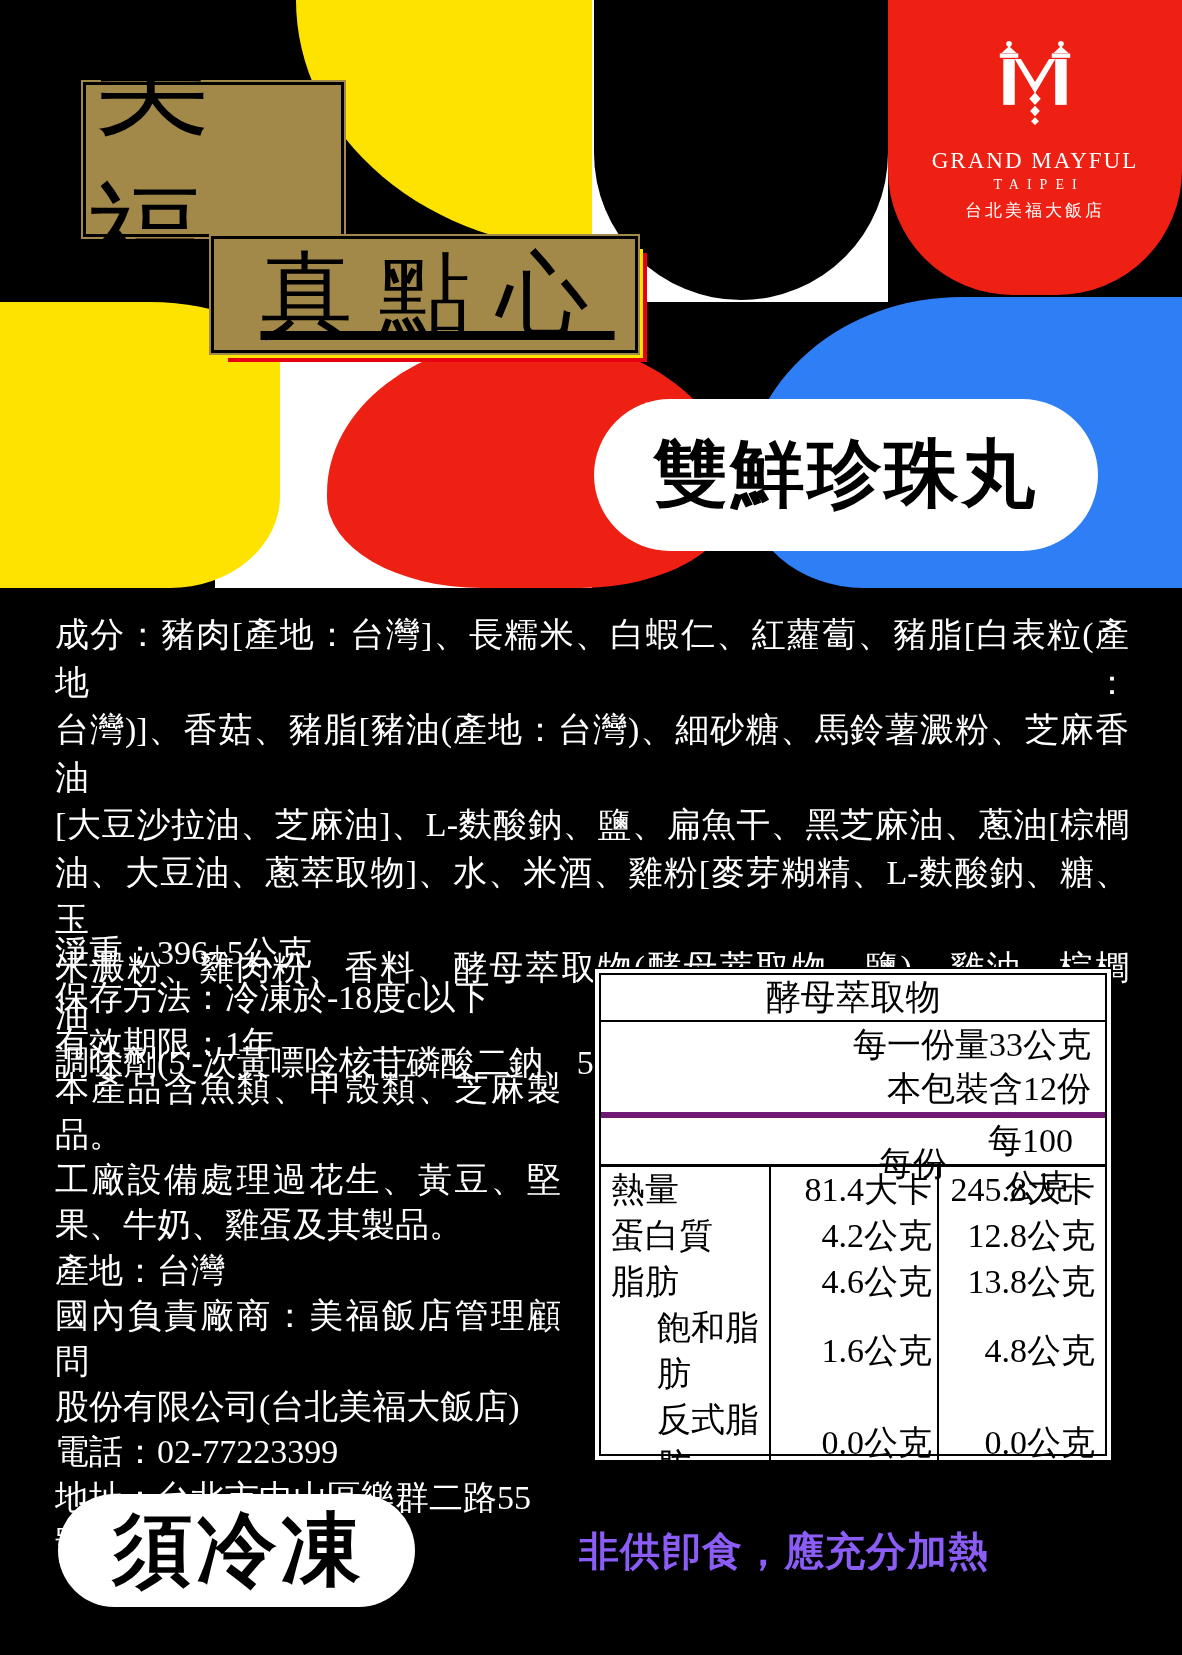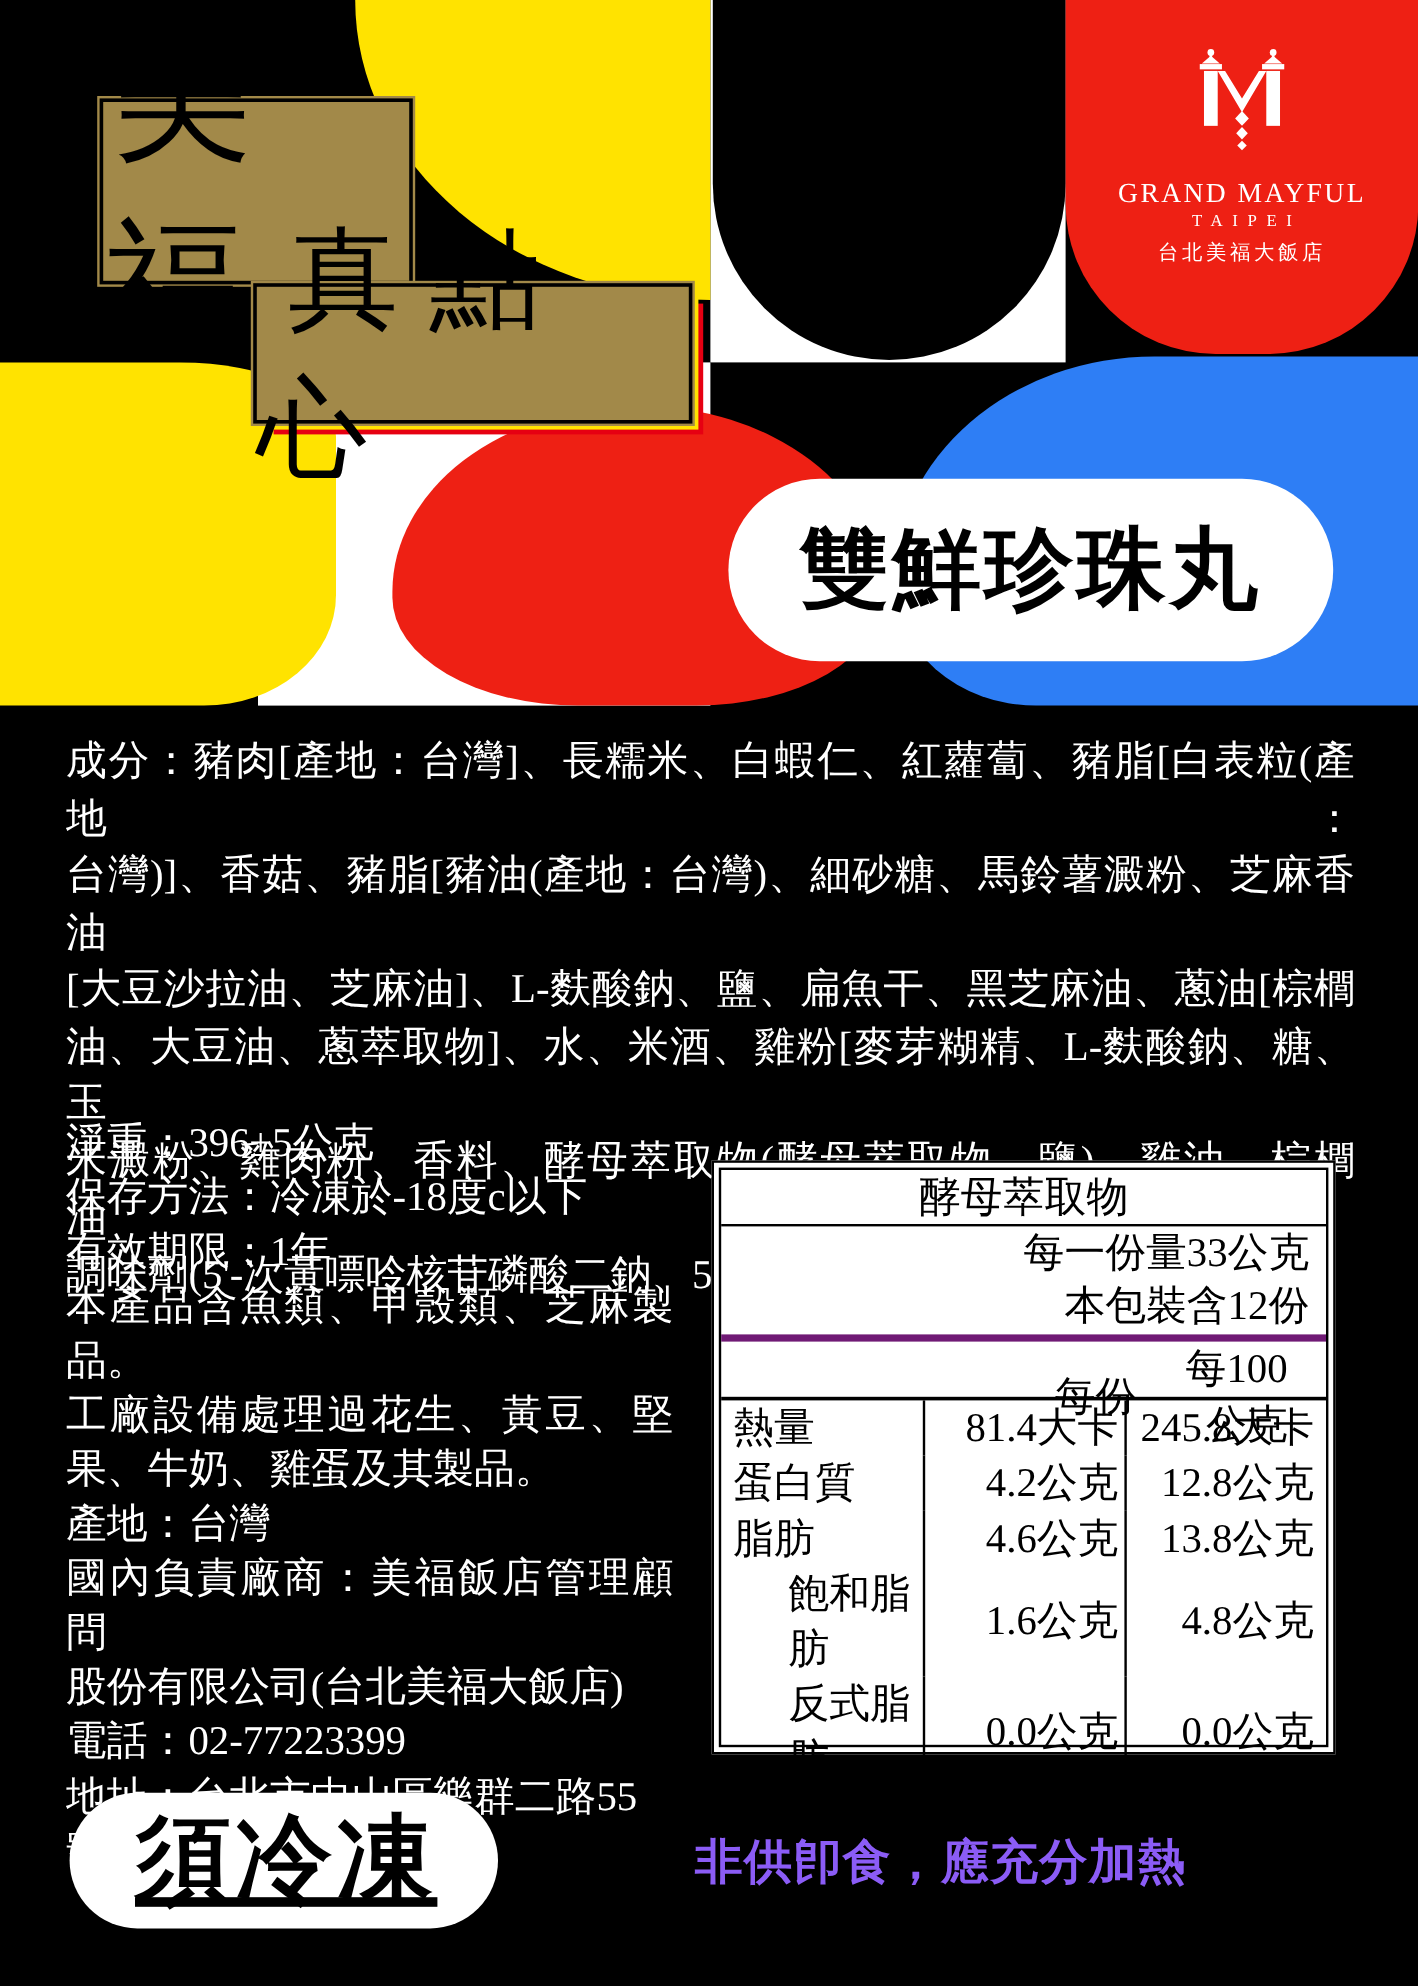--- a/index.html
+++ b/index.html
@@ -19,33 +19,33 @@
     border-radius:0 130px 110px 0 / 0 62px 92px 0;}
   .red-circle{left:327px;top:338px;width:408px;height:250px;background:var(--red);
     border-radius:50% 50% 38% 38% / 62% 62% 36% 36%;}
   .blue-pill{left:745px;top:297px;width:437px;height:291px;background:var(--blue);
     border-radius:220px 0 0 120px / 190px 0 0 105px;}
 
   
   .gold-box{background:var(--gold);box-shadow:0 0 0 3px #000,0 0 0 5px var(--gold);
     display:flex;align-items:center;justify-content:center;color:#000;}
   .gold-box1{left:86px;top:85px;width:255px;height:149px;font-size:116px;letter-spacing:8px;text-indent:8px;}
-  .gold-box2{left:214px;top:239px;width:360px;height:111px;font-size:92px;letter-spacing:26px;text-indent:26px;
-    box-shadow:0 0 0 3px #000,0 0 0 5px var(--gold),9px 9px 0 -1px var(--accent_yellow),13px 13px 0 -1px var(--accent_red);}
+  .gold-box2{left:214px;top:239px;width:421px;height:111px;font-size:92px;letter-spacing:26px;text-indent:26px;
+    box-shadow:0 0 0 3px #000,0 0 0 5px var(--gold),9px 9px 0 -1px var(--accent_yellow),13px 13px 0 -1px var(--accent_red);text-decoration:underline;}
 
   
   .mayful-logo{left:888px;top:0;width:294px;height:295px;display:flex;flex-direction:column;
     align-items:center;color:#fff;}
   .m-icon{margin-top:36px;width:88px;height:92px;}
   .hotel-en{margin-top:20px;font-size:23px;letter-spacing:2px;font-variant:small-caps;}
   .hotel-city{margin-top:3px;font-size:14px;letter-spacing:8px;text-indent:8px;}
   .hotel-zh{margin-top:6px;font-size:17px;letter-spacing:3px;}
 
   
-  .product-pill{left:607px;top:399px;width:504px;height:152px;background:#fff;border-radius:76px;
+  .product-pill{left:594px;top:399px;width:504px;height:152px;background:#fff;border-radius:76px;
     display:flex;align-items:center;justify-content:center;}
   .product-name{font-size:74px;font-weight:bold;letter-spacing:3px;color:#000;}
 
   
   .ingredients{left:55px;top:611px;width:1074px;font-size:34px;line-height:47.5px;color:#fff;}
   .ingredients .jline{text-align:justify;text-align-last:justify;}
   .info-block{left:55px;top:930px;width:506px;font-size:34px;line-height:45.4px;color:#fff;}
   .info-block .jline{text-align:justify;text-align-last:justify;}
 
   
@@ -63,21 +63,21 @@
   .t-row{flex:1;display:grid;grid-template-columns:168px 168px 1fr;}
   .t-row>div{display:flex;align-items:center;}
   .t-label{padding-left:10px;}
   .t-label.indent{padding-left:56px;}
   .t-v{justify-content:flex-end;padding-right:5px;border-left:2px solid #000;}
   .t-v.last{padding-right:10px;}
 
   
   .frozen-pill{left:58px;top:1494px;width:357px;height:113px;background:#fff;border-radius:57px;
     display:flex;align-items:center;justify-content:center;}
-  .frozen-text{font-size:80px;font-weight:bold;letter-spacing:4px;text-indent:4px;color:#000;text-decoration:underline;}
+  .frozen-text{font-size:80px;font-weight:bold;letter-spacing:4px;text-indent:4px;color:#000;}
   .warning{left:579px;top:1514px;width:560px;font-size:40px;font-weight:bold;color:#8b5cf6;
     letter-spacing:1px;line-height:75px;}
 </style>
 </head>
 <body>
 
 <div class="canvas">
 
   <div class="abs white-cell-u"></div>
   <div class="abs black-u"></div>

